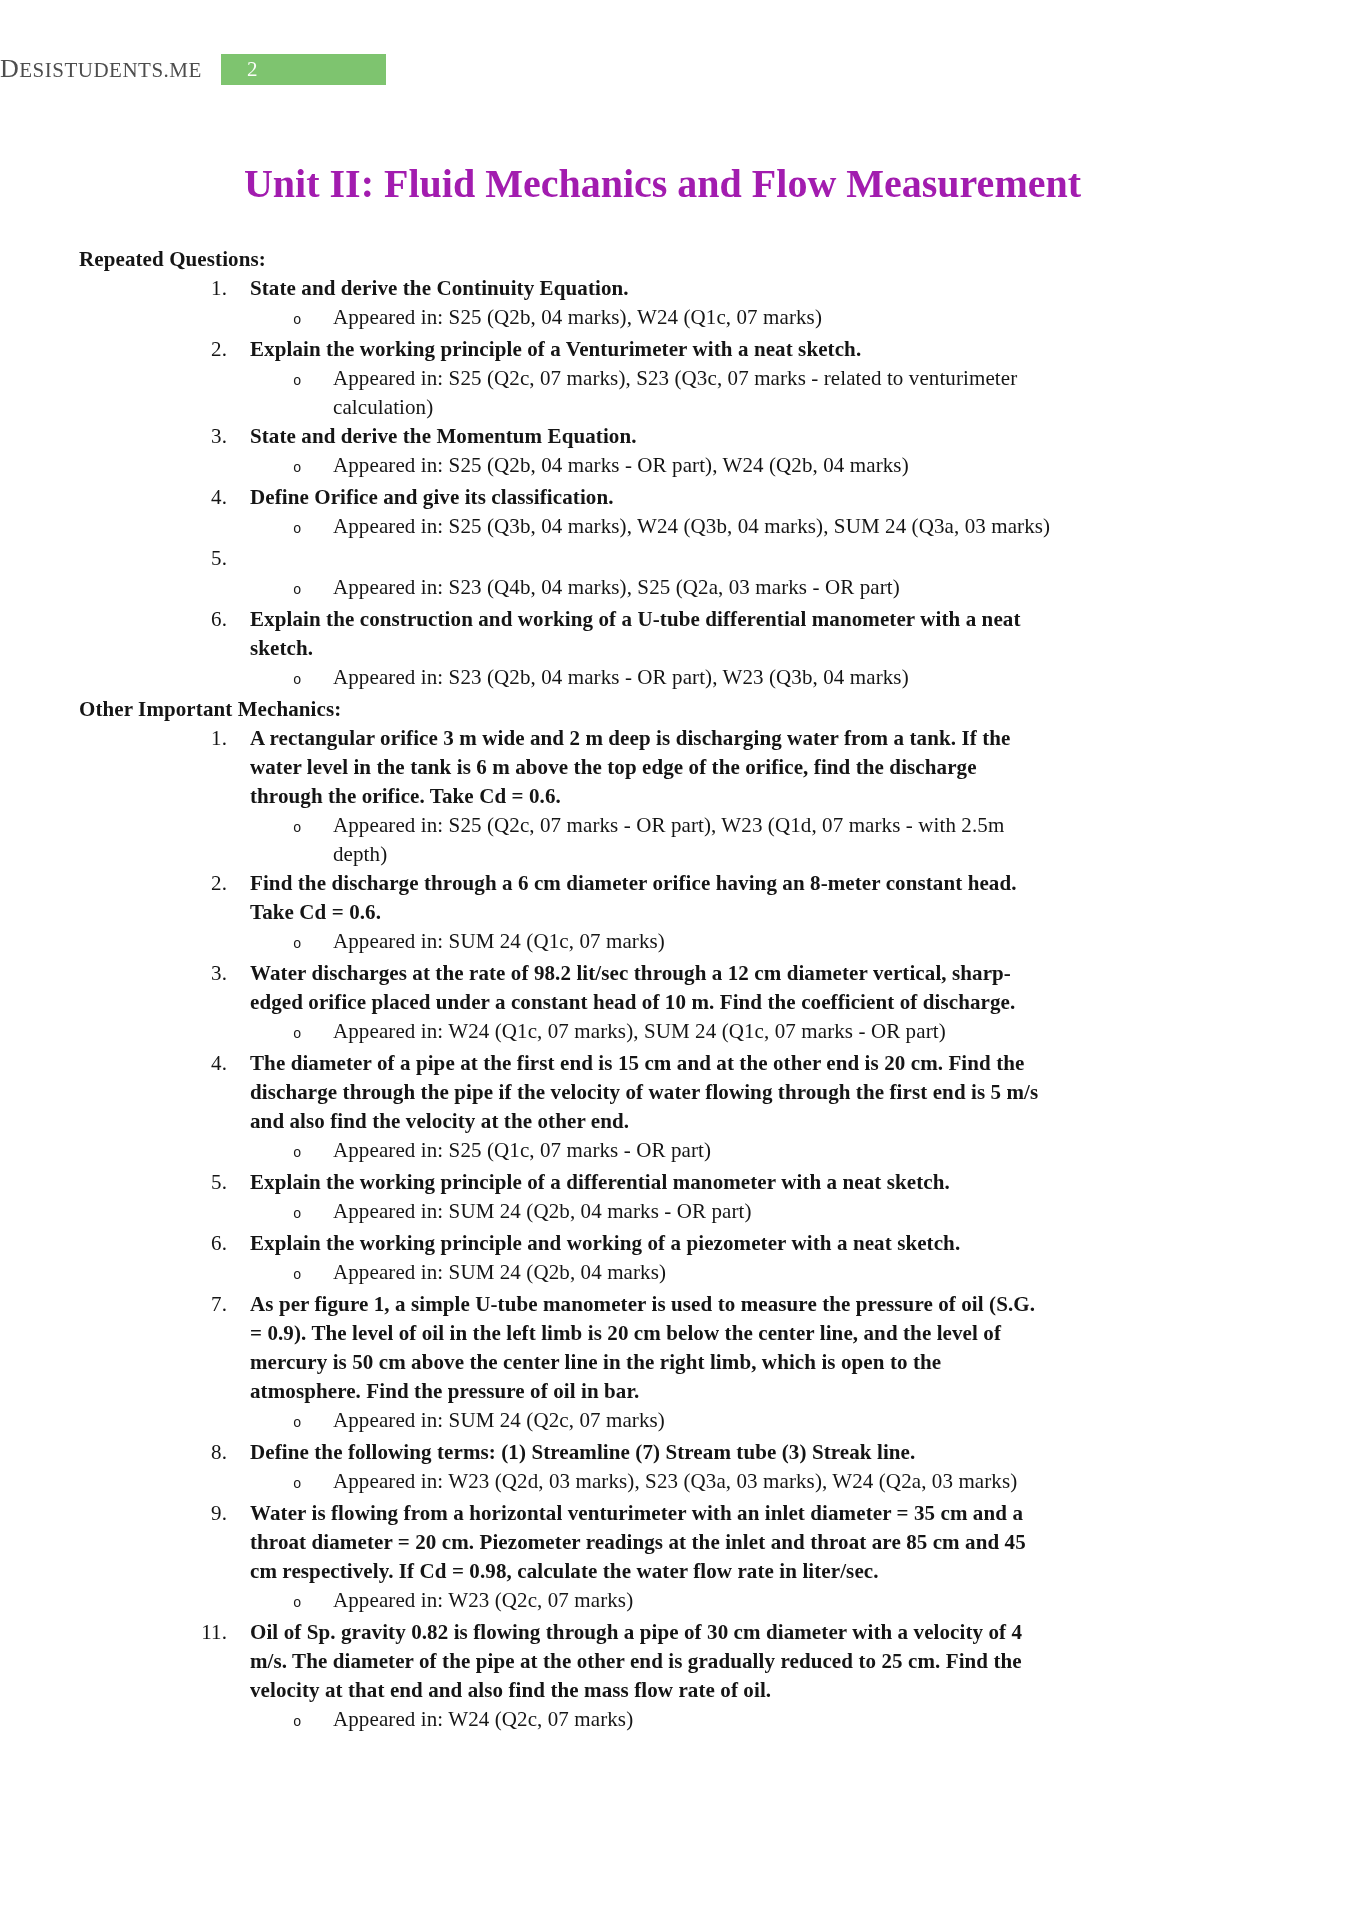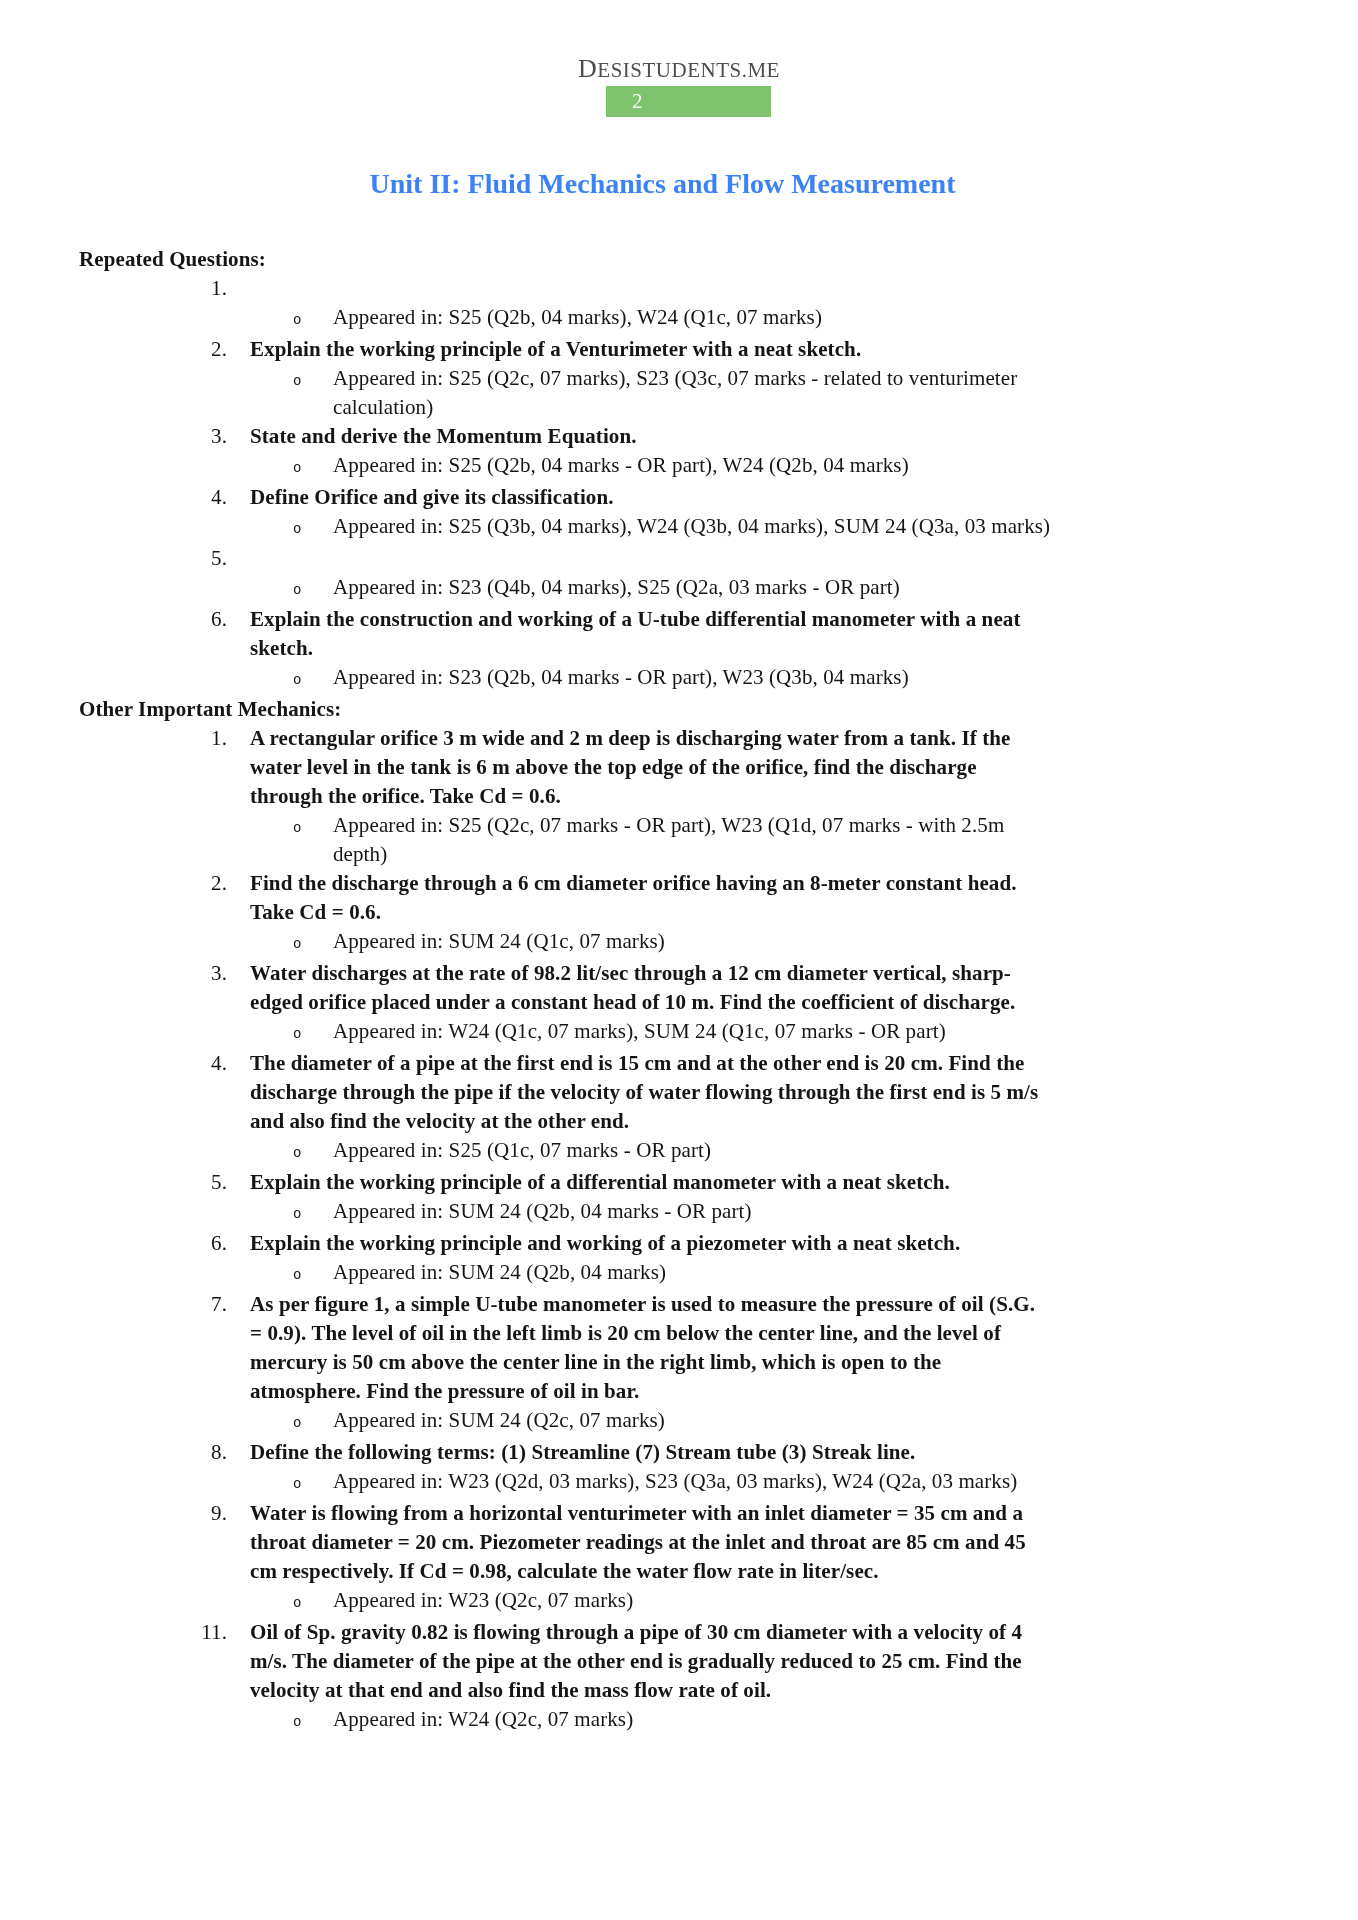--- a/index.html
+++ b/index.html
@@ -7,21 +7,21 @@
     width: 1358px; height: 1920px;
     background: #ffffff;
     font-family: "Liberation Serif", serif;
     color: #151515;
     position: relative;
     overflow: hidden;
   }
   
   .header {
     position: absolute; top: 53px; left: 0; right: 0;
-    display: flex; justify-content: flex-start; align-items: center; flex-direction: column;
+    display: flex; justify-content: flex-start; align-items: center;
   }
   .site-name {
     display: inline-block;
     font-size: 21px; color: #4d4d4d;
     letter-spacing: 0.5px;
     text-transform: uppercase;
     line-height: 31px;
   }
   .site-name::first-letter { font-size: 26px; }
   .badge {
@@ -30,22 +30,22 @@
     background: #7ec46f;
     display: flex; align-items: center;
     padding-left: 26px; box-sizing: border-box;
     color: #fbfdf9; font-size: 21px;
   }
   
   .content { padding-top: 168px; }
   .page-title {
     margin: 0 0 0 165px; width: 995px;
     text-align: center;
-    font-size: 28px; font-weight: bold; line-height: 32px;
-    color: #3b82f6;
+    font-size: 40px; font-weight: bold; line-height: 32px;
+    color: #a21caf;
   }
   .sec-heading {
     margin-left: 79px;
     font-size: 21px; font-weight: bold; line-height: 29px;
   }
   .sec-heading.first { margin-top: 45px; }
   .row { display: flex; align-items: baseline; font-size: 21px; line-height: 29px; }
   .num {
     flex: 0 0 85px; margin-left: 165px;
     width: 85px; box-sizing: border-box;
@@ -77,20 +77,21 @@
 
 <div class="content">
   <div class="page-title">Unit II: Fluid Mechanics and Flow Measurement</div>
 
   <div>
     <div class="sec-heading first">Repeated Questions:</div>
 
     <div>
       <div class="row">
           <div class="num">1.</div>
+          <div class="q-text">State and derive the Continuity Equation.</div>
         </div>
       <div class="row">
           <div class="sub-marker">o</div>
           <div class="a-text"><span class="a-label">Appeared in:</span><span> S25 (Q2b, 04 marks), W24 (Q1c, 07 marks)</span></div>
         </div>
     </div>
 
     <div>
       <div class="row">
           <div class="num">2.</div>

